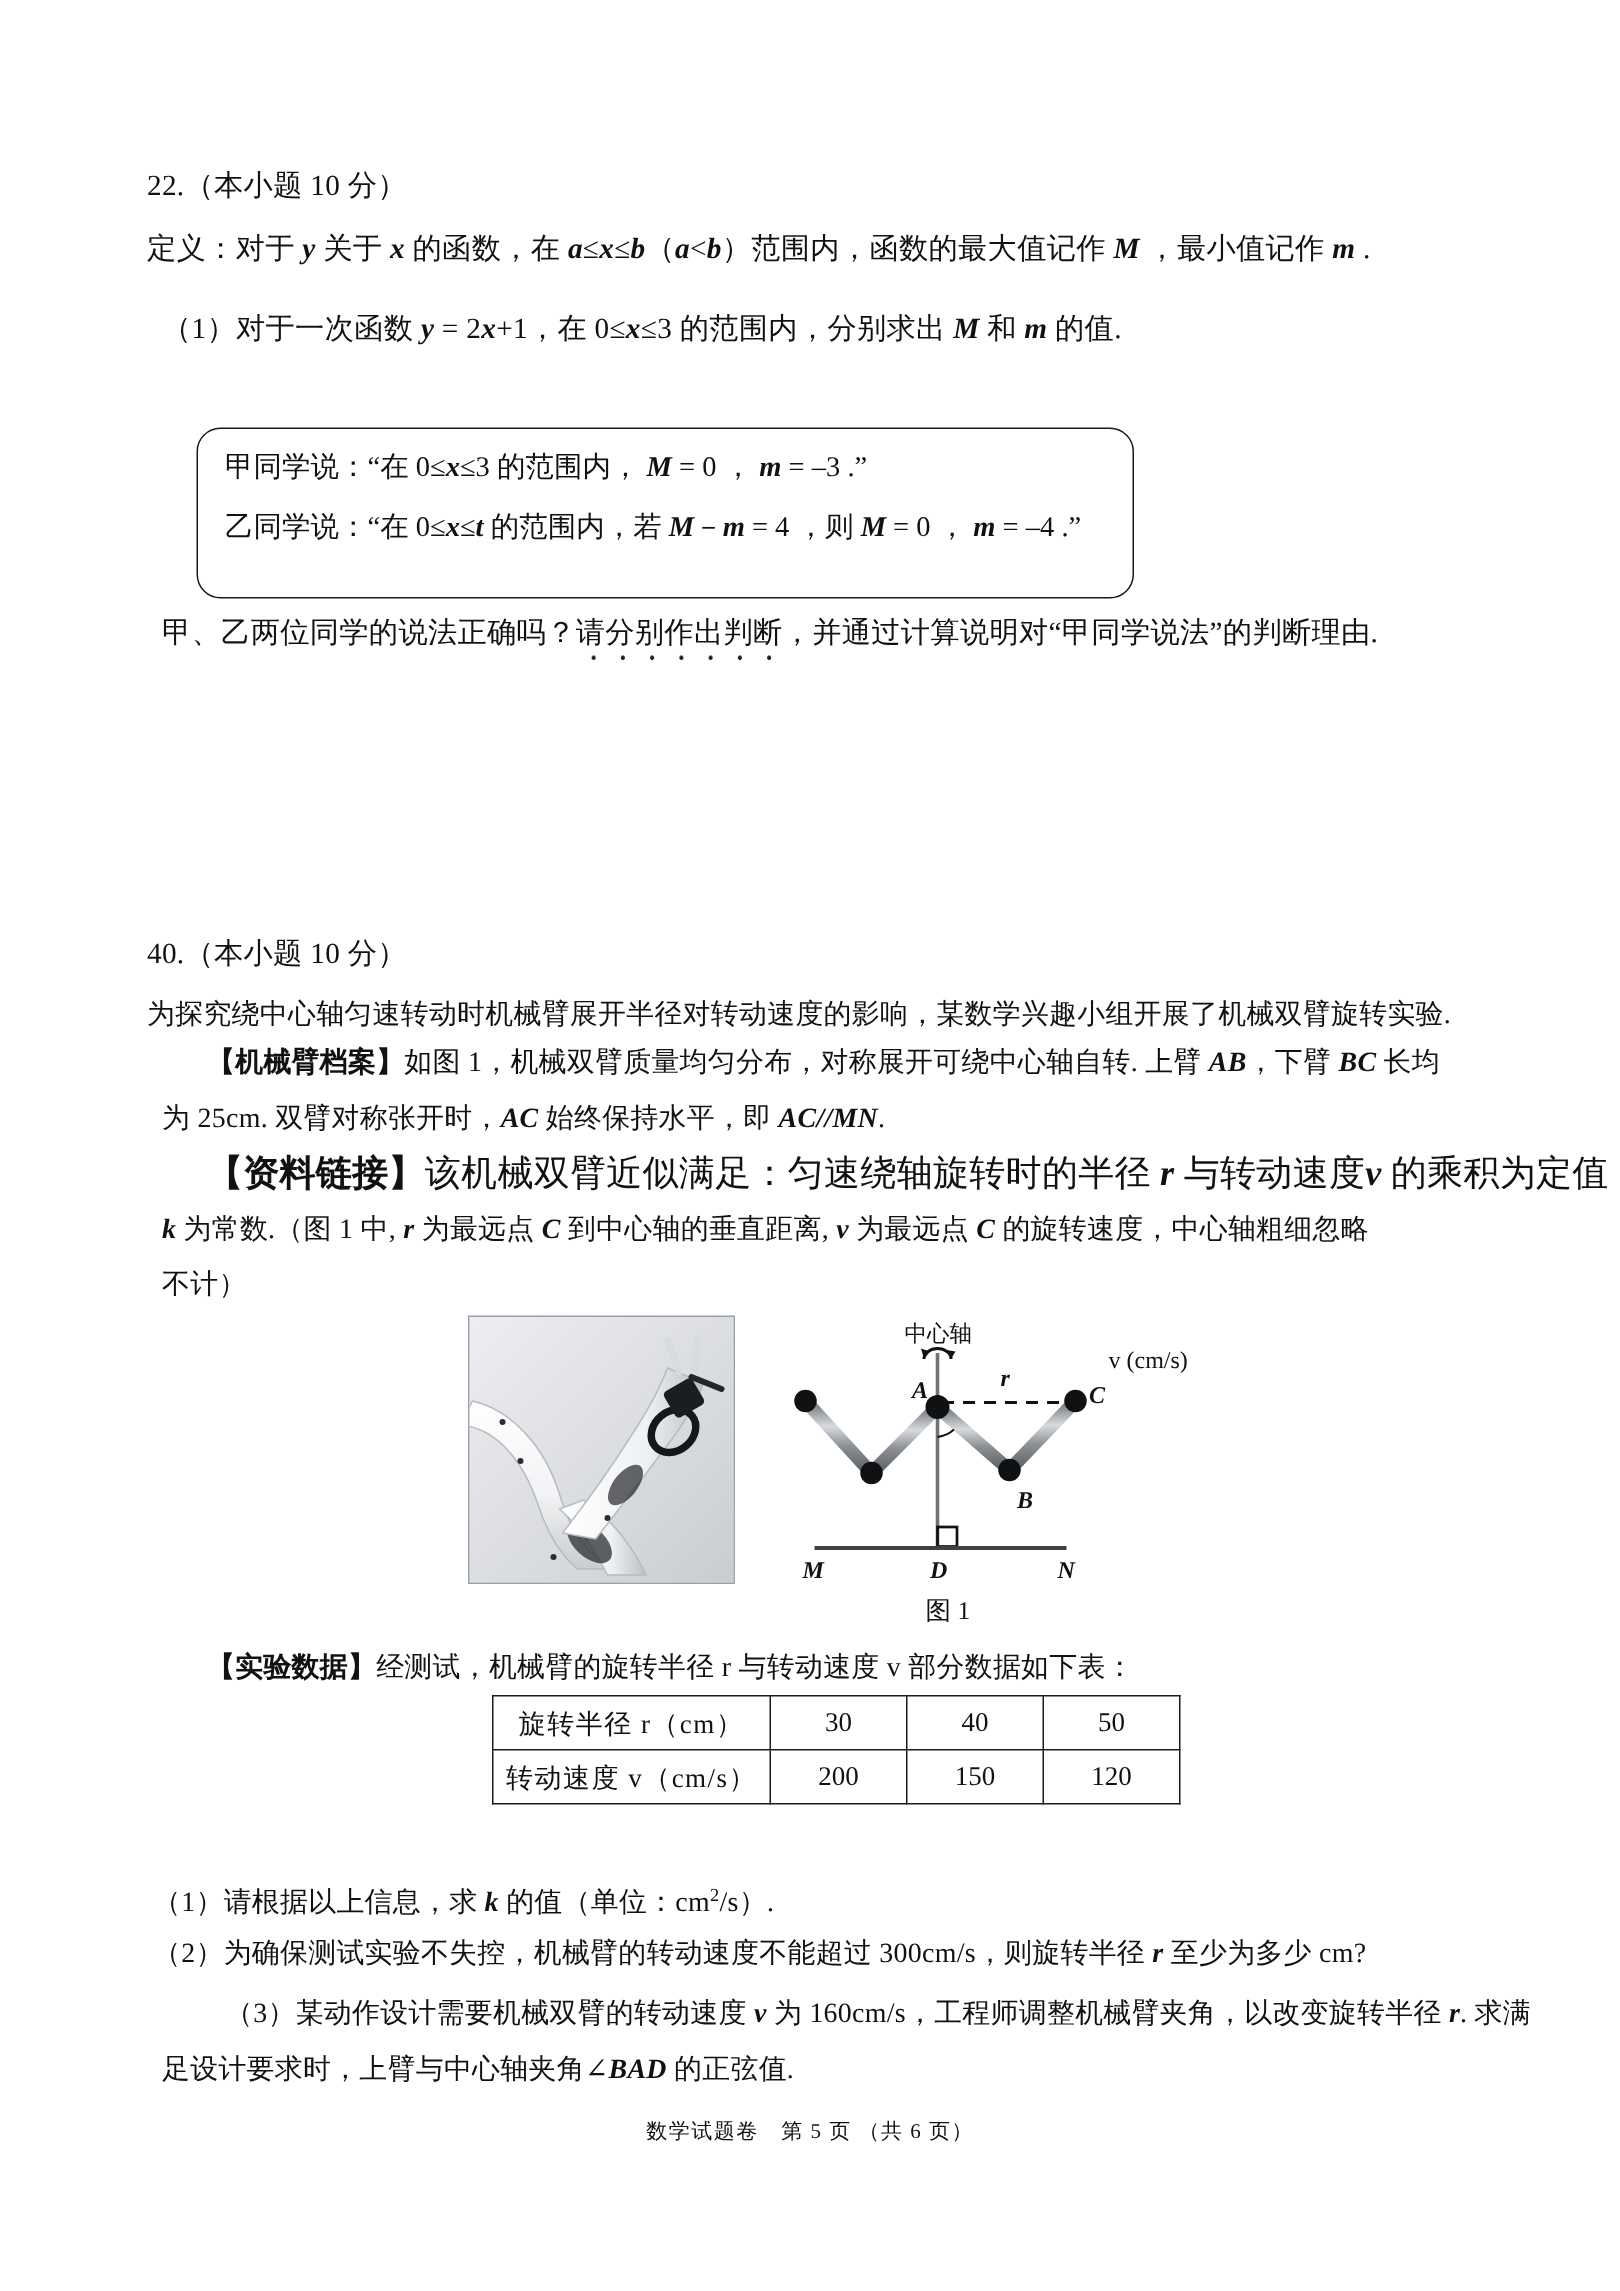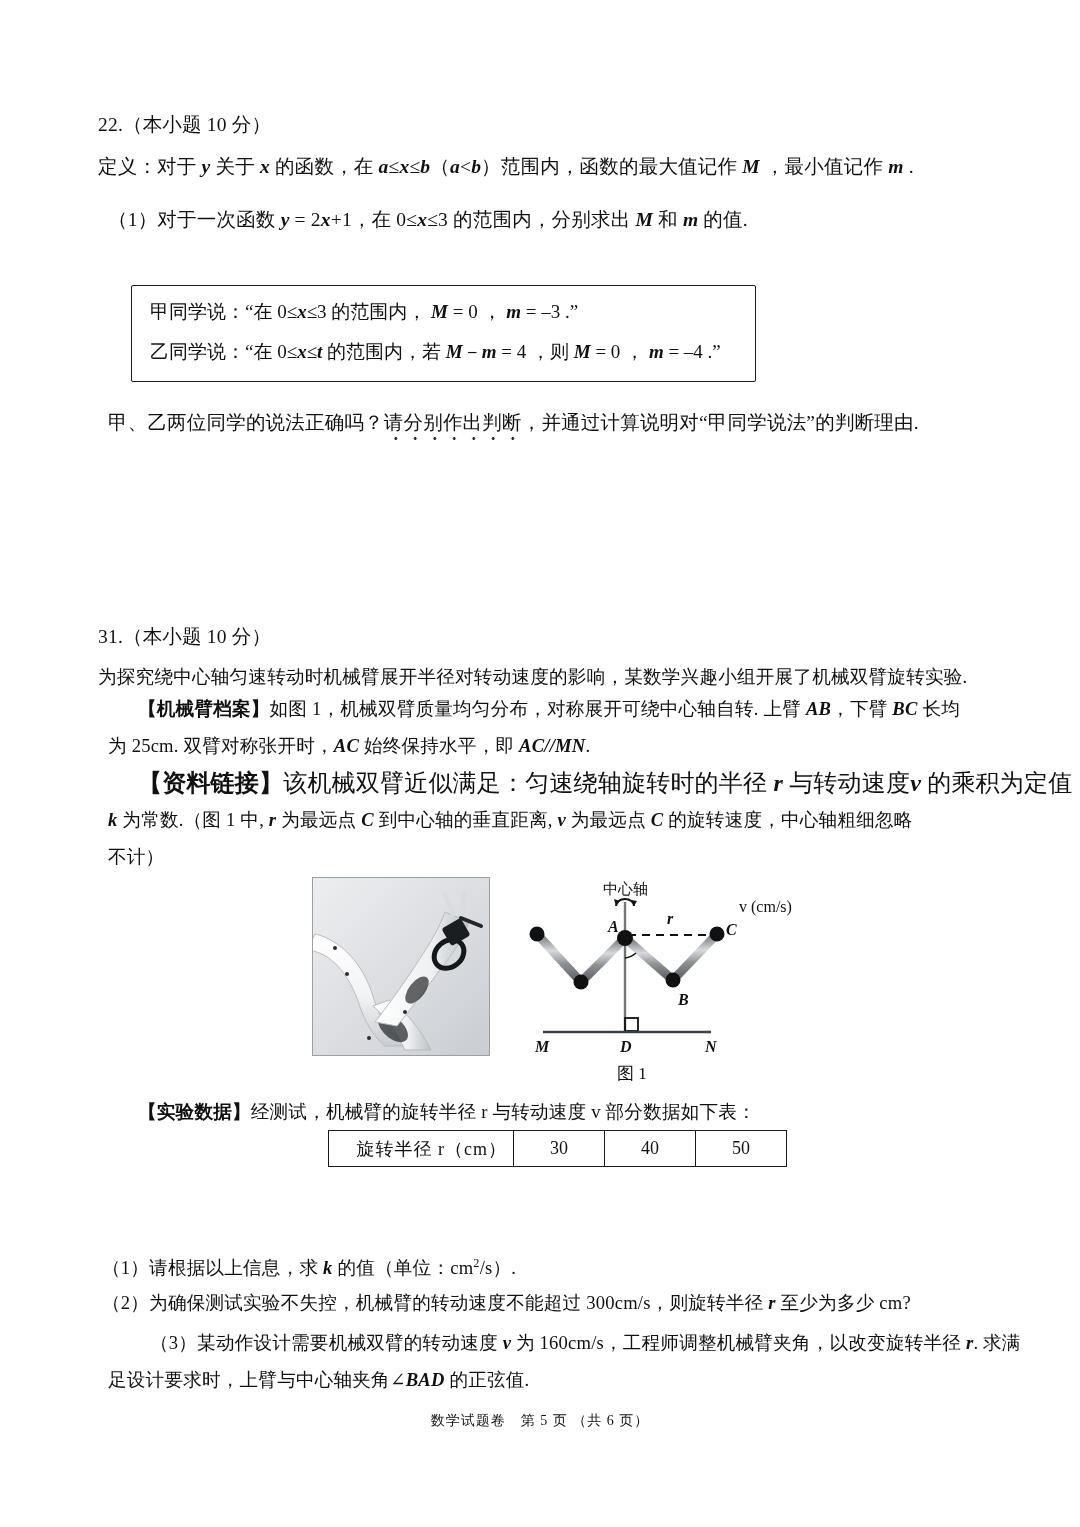--- a/index.html
+++ b/index.html
@@ -41,23 +41,23 @@
   #q22-head      { left: 98px;  top: 110px; }
   #q22-def       { left: 98px;  top: 152px; }
   #q22-p1        { left: 108px; top: 205px; }
   #q22-p2        { left: 108px; top: 245px; }
 
   .boxwrap {
     position: absolute;
     left: 131px;
     top: 285px;
     width: 625px;
-    height: 97px;
+    height: 114px;
     border: 1.6px solid #1a1a1a;
-    border-radius: 2px;
+    border-radius: 16px;
     box-sizing: border-box;
   }
   .box-line {
     position: absolute;
     font-size: 19px;
     line-height: 28px;
     white-space: nowrap;
   }
   #box-l1 { left: 18px; top: 12px; }
   #box-l2 { left: 18px; top: 52px; }
@@ -143,21 +143,21 @@
   }
   #datatable td {
     border: 1.5px solid #1a1a1a;
     text-align: center;
     height: 35px;
     padding: 0 6px;
     font-family: "Liberation Serif", serif;
   }
   #datatable td.rowhdr {
     width: 172px;
-    text-align: right;
+    text-align: center;
     letter-spacing: 1px;
   }
   #datatable td.val { width: 78px; }
 
   
   #footer {
     position: absolute;
     left: 0; top: 1412px;
     width: 1080px;
     text-align: center;
@@ -190,21 +190,21 @@
     <div class="box-line body-text" id="box-l2">
       乙同学说：“在 0≤<span class="mi">x</span>≤<span class="mi">t</span> 的范围内，若 <span class="mi">M</span>－<span class="mi">m</span> = 4 ，则 <span class="mi">M</span> = 0 ， <span class="mi">m</span> = –4 .”
     </div>
   </div>
 
   <div class="line body-text" id="q22-ask">
     <span>甲、乙两位同学的说法正确吗？</span><span class="dotted-emph">请分别作出判断</span><span>，并通过计算说明对“甲同学说法”的判断理由.</span>
   </div>
 
   <div class="line body-text" id="q23-head">
-    <span>31.（本小题 10 分）</span>
+    <span>40.（本小题 10 分）</span>
   </div>
 
   <div class="line body-text" id="q23-intro">
     <span>为探究绕中心轴匀速转动时机械臂展开半径对转动速度的影响，某数学兴趣小组开展了机械双臂旋转实验.</span>
   </div>
 
   <div class="line body-text" id="q23-a1">
     <span class="hd">【机械臂档案】</span>如图 1，机械双臂质量均匀分布，对称展开可绕中心轴自转. 上臂 <span class="mi">AB</span>，下臂 <span class="mi">BC</span> 长均
   </div>
   <div class="line body-text" id="q23-a2">
@@ -326,20 +326,26 @@
   </div>
 
   <table id="datatable">
     <tbody>
       <tr>
         <td class="rowhdr">旋转半径 r（cm）</td>
         <td class="val">30</td>
         <td class="val">40</td>
         <td class="val">50</td>
       </tr>
+      <tr>
+        <td class="rowhdr">转动速度 v（cm/s）</td>
+        <td class="val">200</td>
+        <td class="val">150</td>
+        <td class="val">120</td>
+      </tr>
     </tbody>
   </table>
 
   <div class="line body-text" id="q23-q1">
     （1）请根据以上信息，求 <span class="mi">k</span> 的值（单位：cm<span class="supn">2</span>/s）.
   </div>
   <div class="line body-text" id="q23-q2">
     （2）为确保测试实验不失控，机械臂的转动速度不能超过 300cm/s，则旋转半径 <span class="mi">r</span> 至少为多少 cm?
   </div>
   <div class="line body-text" id="q23-q3">

